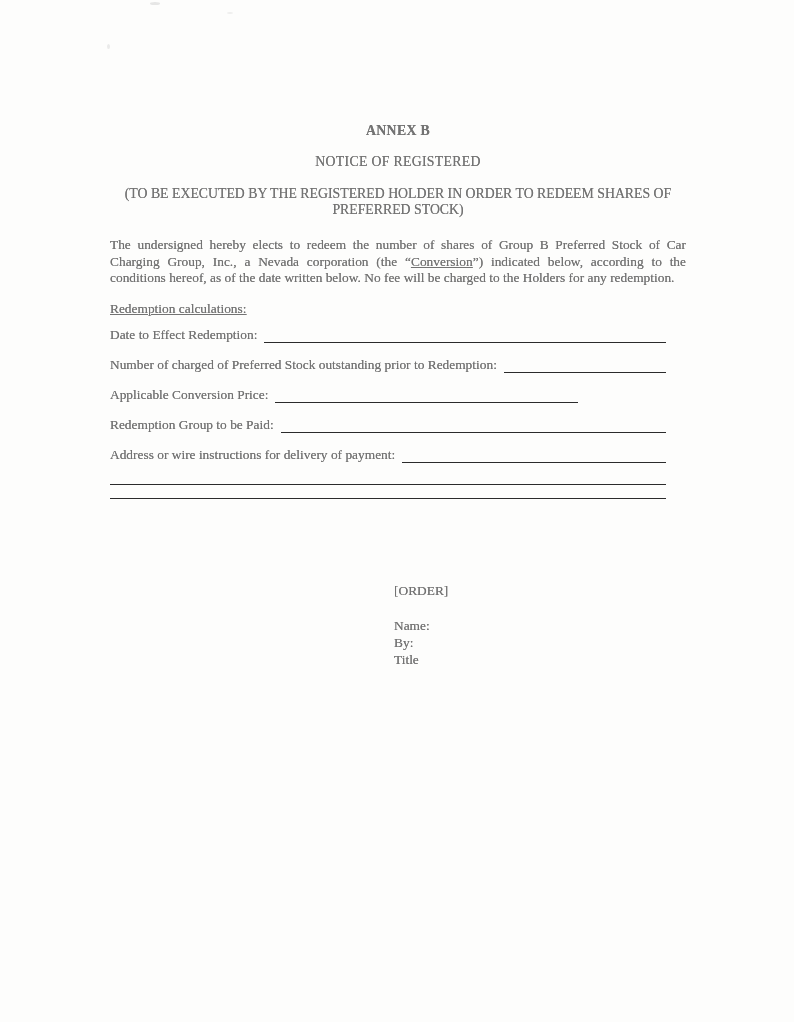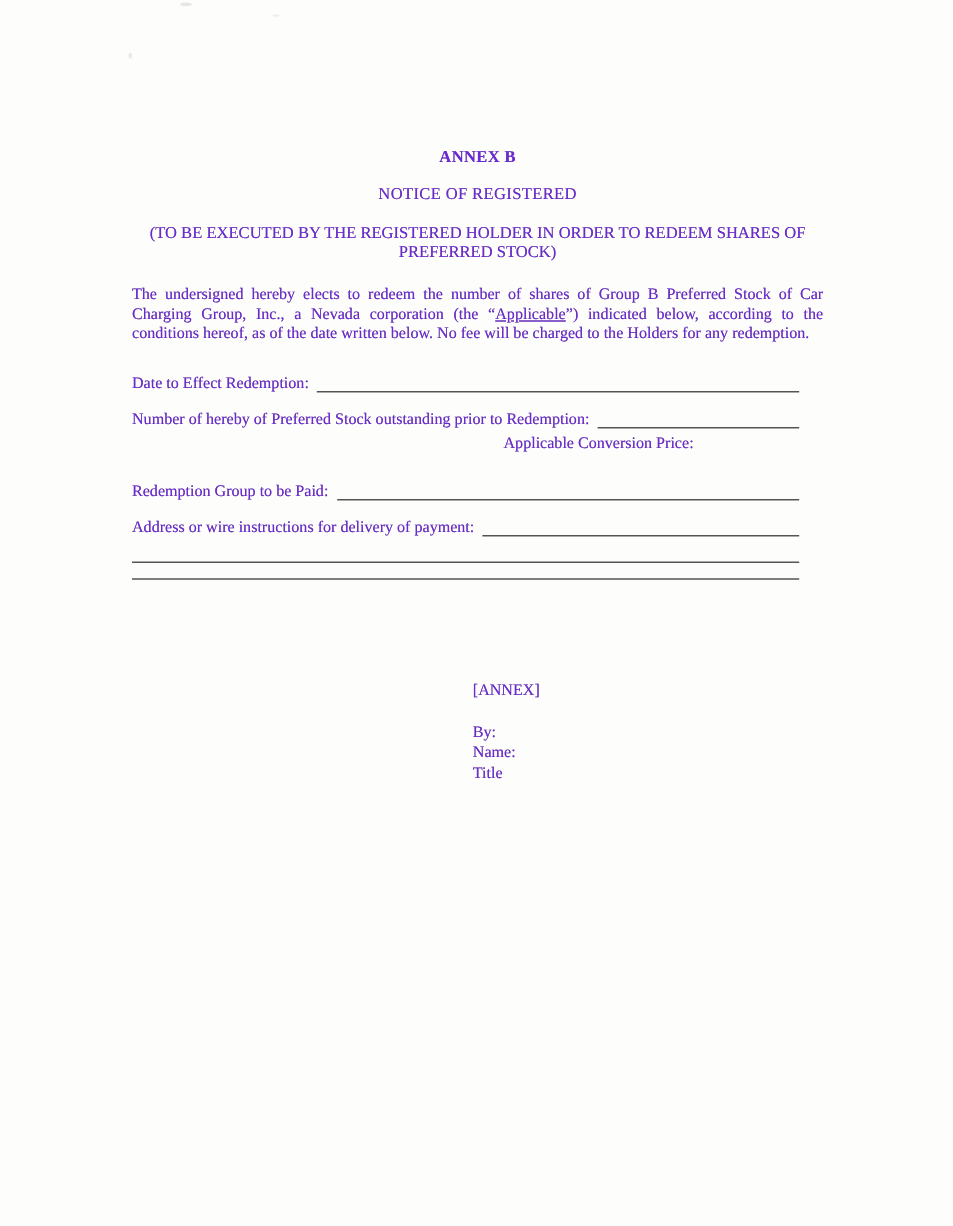--- a/index.html
+++ b/index.html
@@ -2,21 +2,21 @@
 <html><head>
 <meta charset="utf-8">
 <style>
   html, body { margin: 0; padding: 0; background: #ffffff; }
   .page {
     position: relative;
     width: 794px;
     height: 1022px;
     margin: 0;
     background: #fdfdfc;
-    color: #6d28d9;
+    color: #737373;
     font-family: "Liberation Serif", serif;
     font-size: 13.4px;
     box-sizing: border-box;
     padding: 123px 108px 0 110px;
     overflow: hidden;
     text-shadow: 0 0 0.4px rgba(40,40,40,0.55);
   }
   .header-annex {
     text-align: center;
     font-weight: bold;
@@ -44,21 +44,21 @@
   .u { text-decoration: underline; }
   .section-heading { margin: 0; }
   .form-row {
     display: flex;
     align-items: flex-end;
     width: 556px;
     height: 26px;
     margin-bottom: 4px;
     text-align: right;
   }
-  .form-row.short { width: 468px; flex-direction: column; }
+  .form-row.short { width: 468px; }
   .form-label { white-space: nowrap; }
   .fill-line {
     flex: 1;
     margin-left: 7px;
     border-bottom: 1.6px solid #2b2b2b;
     height: 100%;
   }
   .extra-line-1 {
     width: 556px;
     height: 17px;
@@ -85,30 +85,33 @@
   <span class="speck s1"></span>
   <span class="speck s2"></span>
   <span class="speck s3"></span>
 
   <div class="header-annex">ANNEX B</div>
 
   <div class="header-title">NOTICE OF REGISTERED</div>
 
   <div class="header-note">(TO BE EXECUTED BY THE REGISTERED HOLDER IN ORDER TO REDEEM SHARES OF PREFERRED STOCK)</div>
 
-  <p class="para"><span>The undersigned hereby elects to redeem the number of shares of Group B Preferred Stock of Car Charging Group, Inc., a Nevada corporation (the “</span><span class="u">Applicable</span><span>”) indicated below, according to the conditions hereof, as of the date written below.  No fee will be charged to the Holders for any redemption.</span></p>
+  <p class="para"><span>The undersigned hereby elects to redeem the number of shares of Group B Preferred Stock of Car Charging Group, Inc., a Nevada corporation (the “</span><span class="u">Conversion</span><span>”) indicated below, according to the conditions hereof, as of the date written below.  No fee will be charged to the Holders for any redemption.</span></p>
 
+  <div class="section-heading">
+    <span class="u">Redemption calculations:</span>
+  </div>
 
   <div class="form-row">
     <span class="form-label">Date to Effect Redemption:</span>
     <span class="fill-line"></span>
   </div>
 
   <div class="form-row">
-    <span class="form-label">Number of hereby of Preferred Stock outstanding prior to Redemption:</span>
+    <span class="form-label">Number of charged of Preferred Stock outstanding prior to Redemption:</span>
     <span class="fill-line"></span>
   </div>
 
   <div class="form-row short">
     <span class="form-label">Applicable Conversion Price:</span>
     <span class="fill-line"></span>
   </div>
 
   <div class="form-row">
     <span class="form-label">Redemption Group to be Paid:</span>
@@ -116,21 +119,21 @@
   </div>
 
   <div class="form-row">
     <span class="form-label">Address or wire instructions for delivery of payment:</span>
     <span class="fill-line"></span>
   </div>
 
   <div class="extra-line-1"></div>
   <div class="extra-line-2"></div>
 
-  <div class="holder-line">[ANNEX]</div>
+  <div class="holder-line">[ORDER]</div>
 
   <div class="sig-labels">
+    <div>Name:</div>
     <div>By:</div>
-    <div>Name:</div>
     <div>Title</div>
   </div>
 
 </div>
 
 </body></html>

